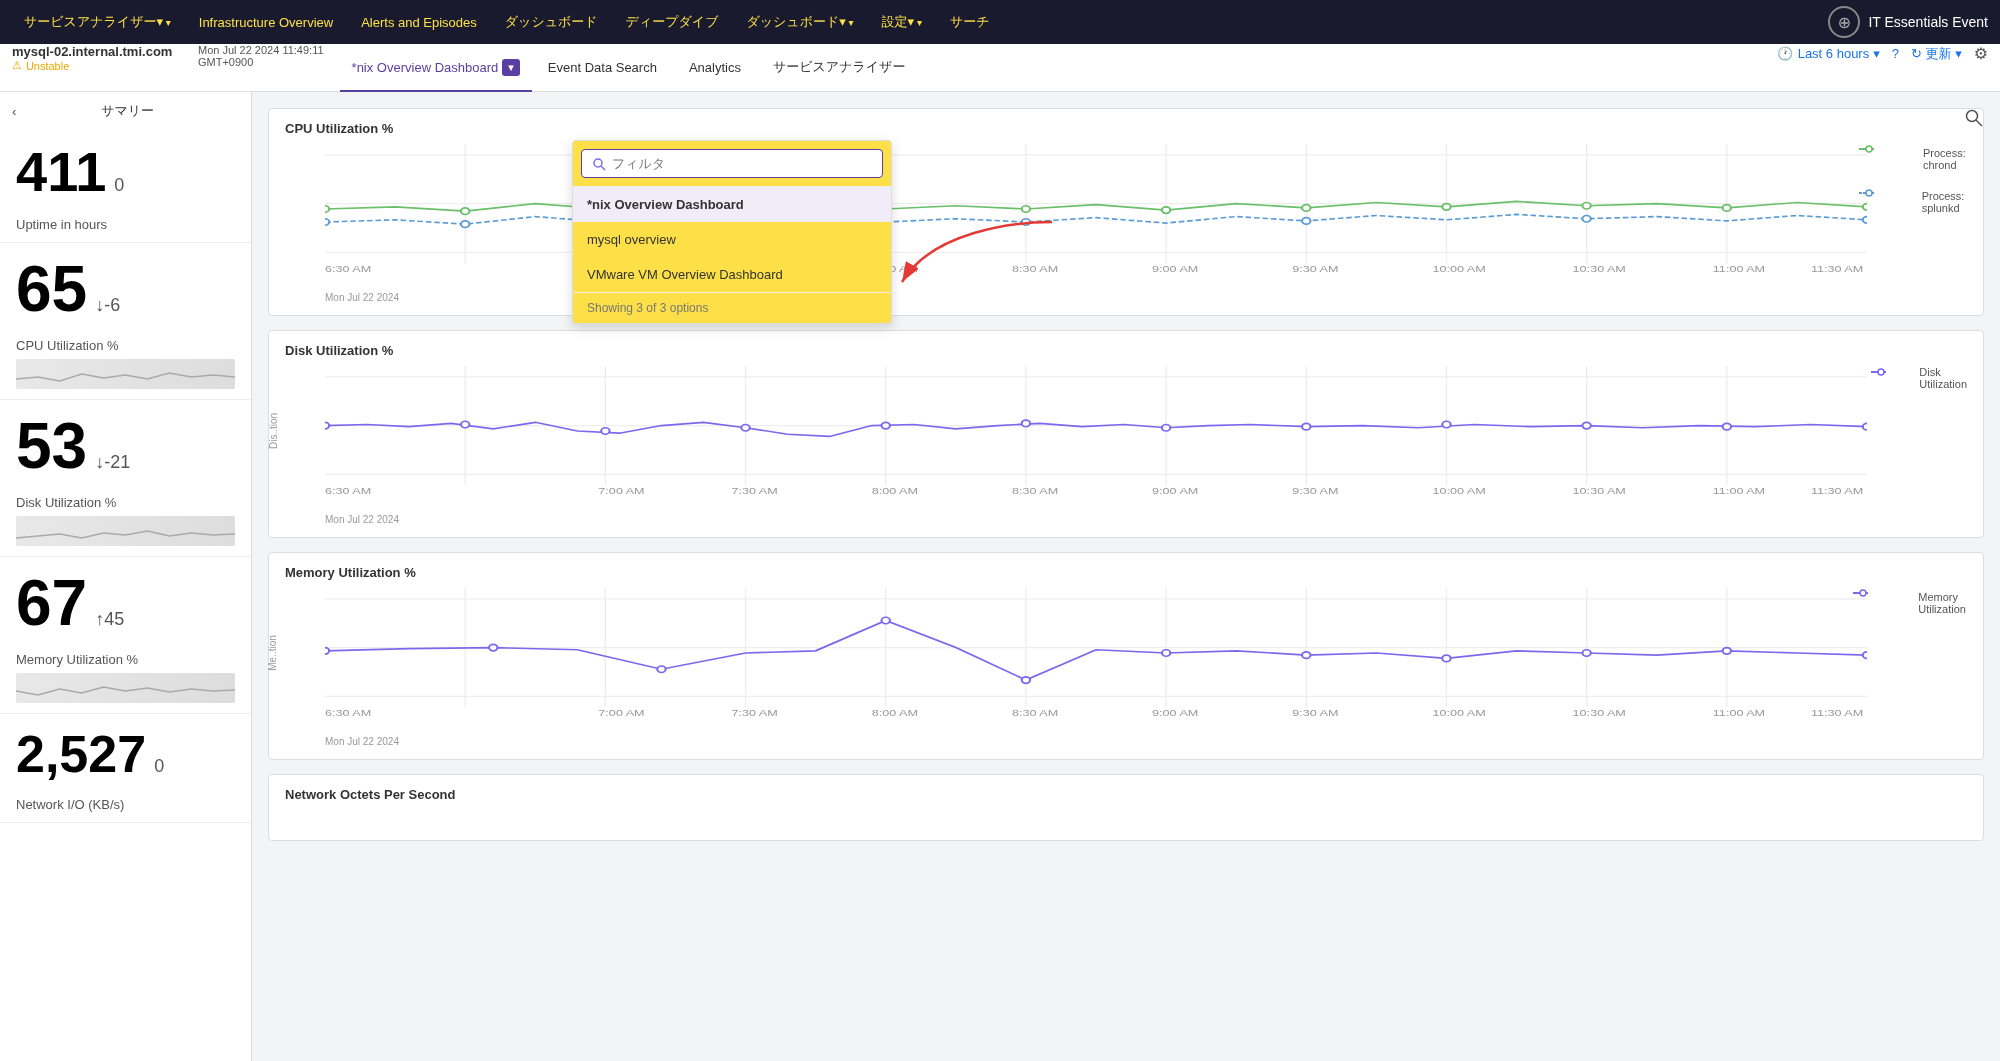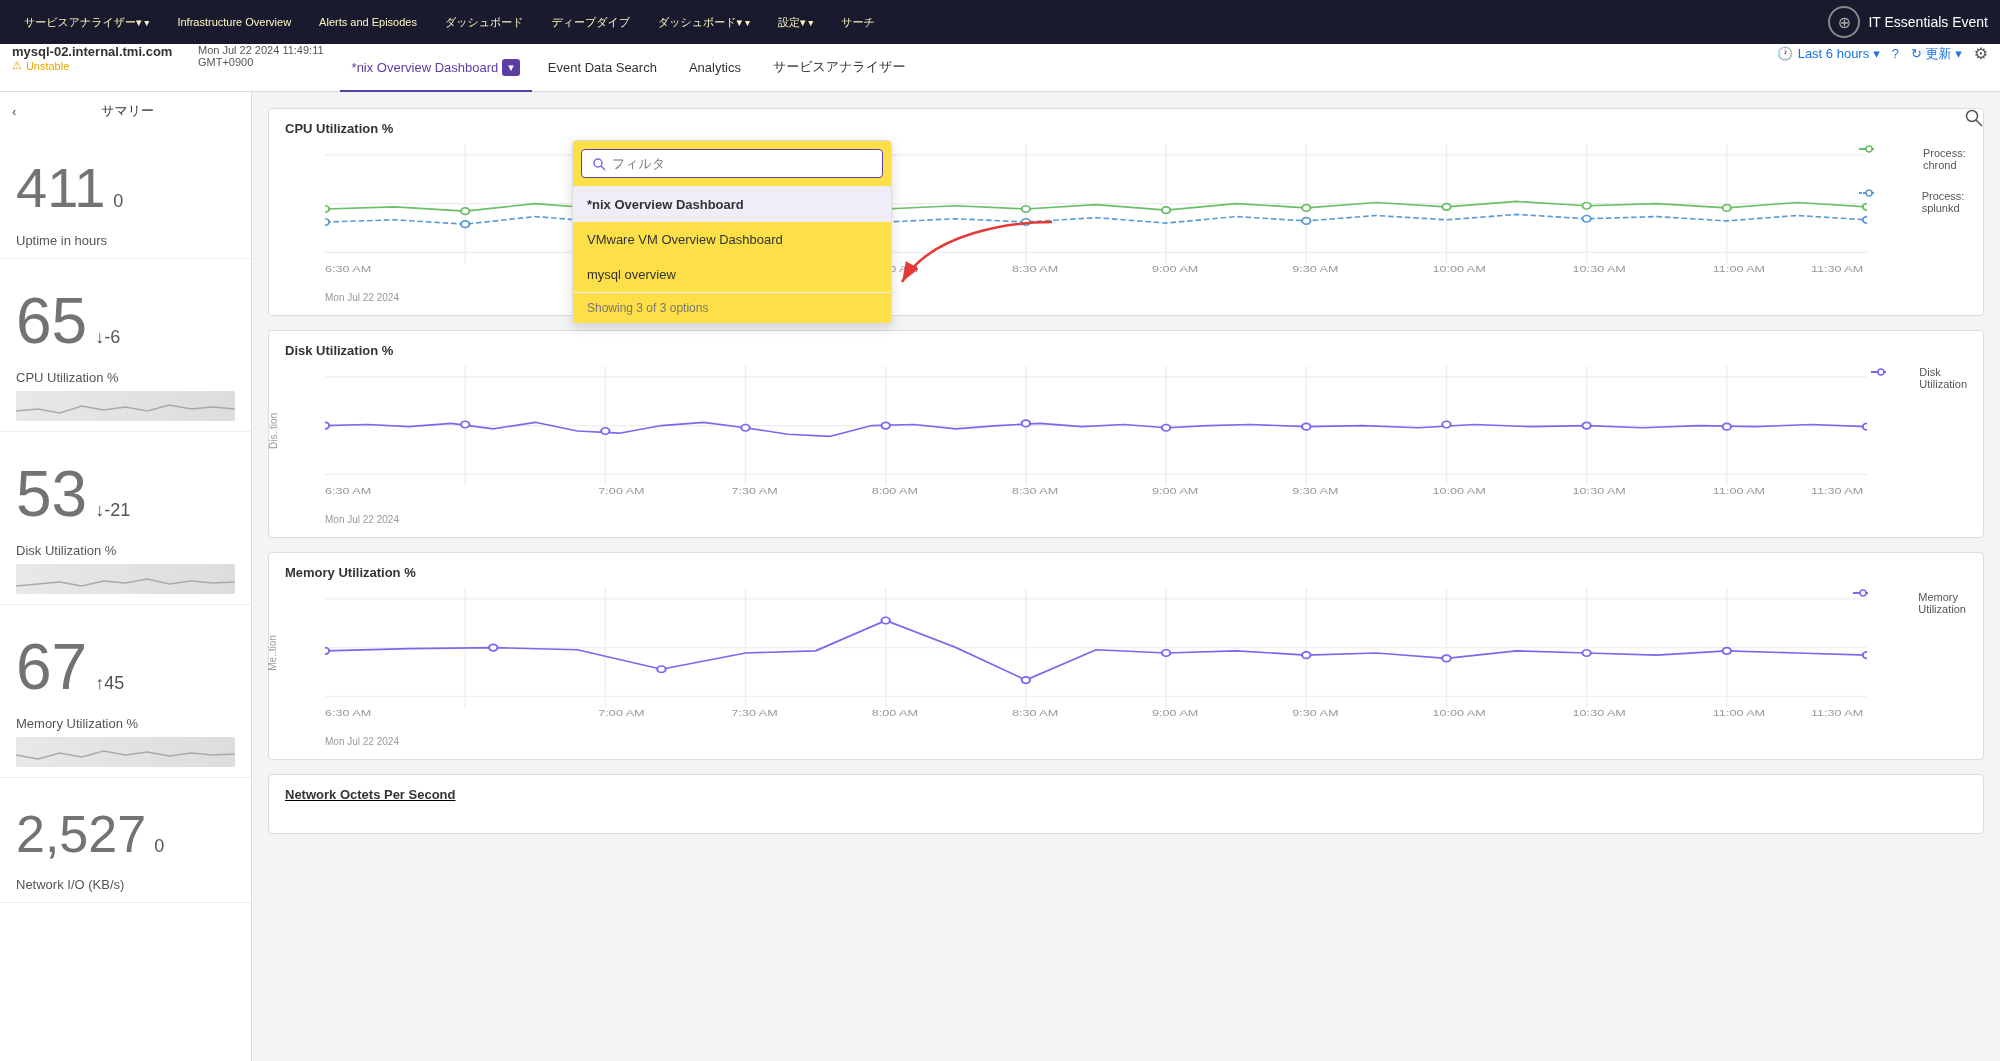--- a/index.html
+++ b/index.html
@@ -9,24 +9,24 @@
     .top-nav {
       background: #1a1a2e;
       color: #ccc;
       display: flex;
       align-items: center;
       height: 44px;
       padding: 0 12px;
       gap: 4px;
     }
     .top-nav .nav-item {
-      color: #fef9c3;
+      color: #fde047;
       padding: 6px 12px;
       cursor: pointer;
-      font-size: 11px;
+      font-size: 13px;
       white-space: nowrap;
       border-radius: 3px;
     }
     .top-nav .nav-item.has-arrow::after { content: ' ▾'; font-size: 10px; }
     .top-nav .spacer { flex: 1; }
     .top-nav .brand {
       display: flex;
       align-items: center;
       gap: 8px;
       color: #fff;
@@ -133,21 +133,21 @@
     .sidebar-collapse { cursor: pointer; color: #555; }
 
     .metric-card {
       padding: 14px 16px 10px;
       border-bottom: 1px solid #eee;
     }
     .metric-value-row {
       display: flex; align-items: baseline; gap: 8px;
     }
     .metric-big {
-      font-size: 64px; font-weight: 400; color: #737373; line-height: 1; margin-top: 16px;
+      font-size: 64px; font-weight: 700; color: #000000; line-height: 1;
     }
     .metric-change {
       font-size: 18px; color: #555;
     }
     .metric-change.down { color: #555; }
     .metric-change.up { color: #555; }
     .metric-label {
       font-size: 13px; color: #555; margin-top: 17px;
     }
     .metric-sparkline {
@@ -555,21 +555,21 @@
                 <circle cx="10" cy="5" r="3" fill="white" stroke="#7b68ee" stroke-width="1.5"></circle>
               </svg>
             <span>Memory Utilization</span>
           </div>
         </div>
         <div style="font-size:10px; color:#999; position:absolute; left:-30px; top:50%; transform:translateY(-50%) rotate(-90deg); white-space:nowrap;">Me..tion</div>
       </div>
       <div style="font-size:10px; color:#999; margin-top:18px; margin-left:40px;">Mon Jul 22 2024</div>
     </div>
 
-    <div class="chart-panel" style="height:60px;text-decoration:underline;">
+    <div class="chart-panel" style="height:67px;">
       <div class="chart-title">Network Octets Per Second</div>
     </div>
 
     <div style="position:absolute; top:16px; right:16px;">
       <svg width="20" height="20" viewBox="0 0 20 20" fill="none">
         <circle cx="8" cy="8" r="5.5" stroke="#555" stroke-width="1.5"></circle>
         <line x1="12" y1="12" x2="18" y2="18" stroke="#555" stroke-width="1.5"></line>
       </svg>
     </div>
 
@@ -577,22 +577,22 @@
       <div class="dropdown-search">
         <div class="dropdown-search-inner">
           <svg width="14" height="14" viewBox="0 0 14 14">
             <circle cx="6" cy="6" r="4" stroke="#7b68ee" stroke-width="1.5" fill="none"></circle>
             <line x1="9" y1="9" x2="13" y2="13" stroke="#7b68ee" stroke-width="1.5"></line>
           </svg>
           <input type="text" style="width: 100%; border: none; outline: none; font-size: 13px;" placeholder="フィルタ">
         </div>
       </div>
       <div class="dropdown-item selected">*nix Overview Dashboard</div>
+      <div class="dropdown-item">mysql overview</div>
       <div class="dropdown-item">VMware VM Overview Dashboard</div>
-      <div class="dropdown-item">mysql overview</div>
       <div class="dropdown-footer">Showing 3 of 3 options</div>
     </div>
 
     <svg class="red-arrow" width="200" height="100" viewBox="0 0 200 100">
       <defs>
         <marker id="arrowhead" markerWidth="8" markerHeight="6" refX="8" refY="3" orient="auto">
           <polygon points="0 0, 8 3, 0 6" fill="#e53935"></polygon>
         </marker>
       </defs>
       <path d="M 170 10 C 130 10, 50 20, 20 70" stroke="#e53935" stroke-width="2.5" fill="none" marker-end="url(#arrowhead)"></path>

